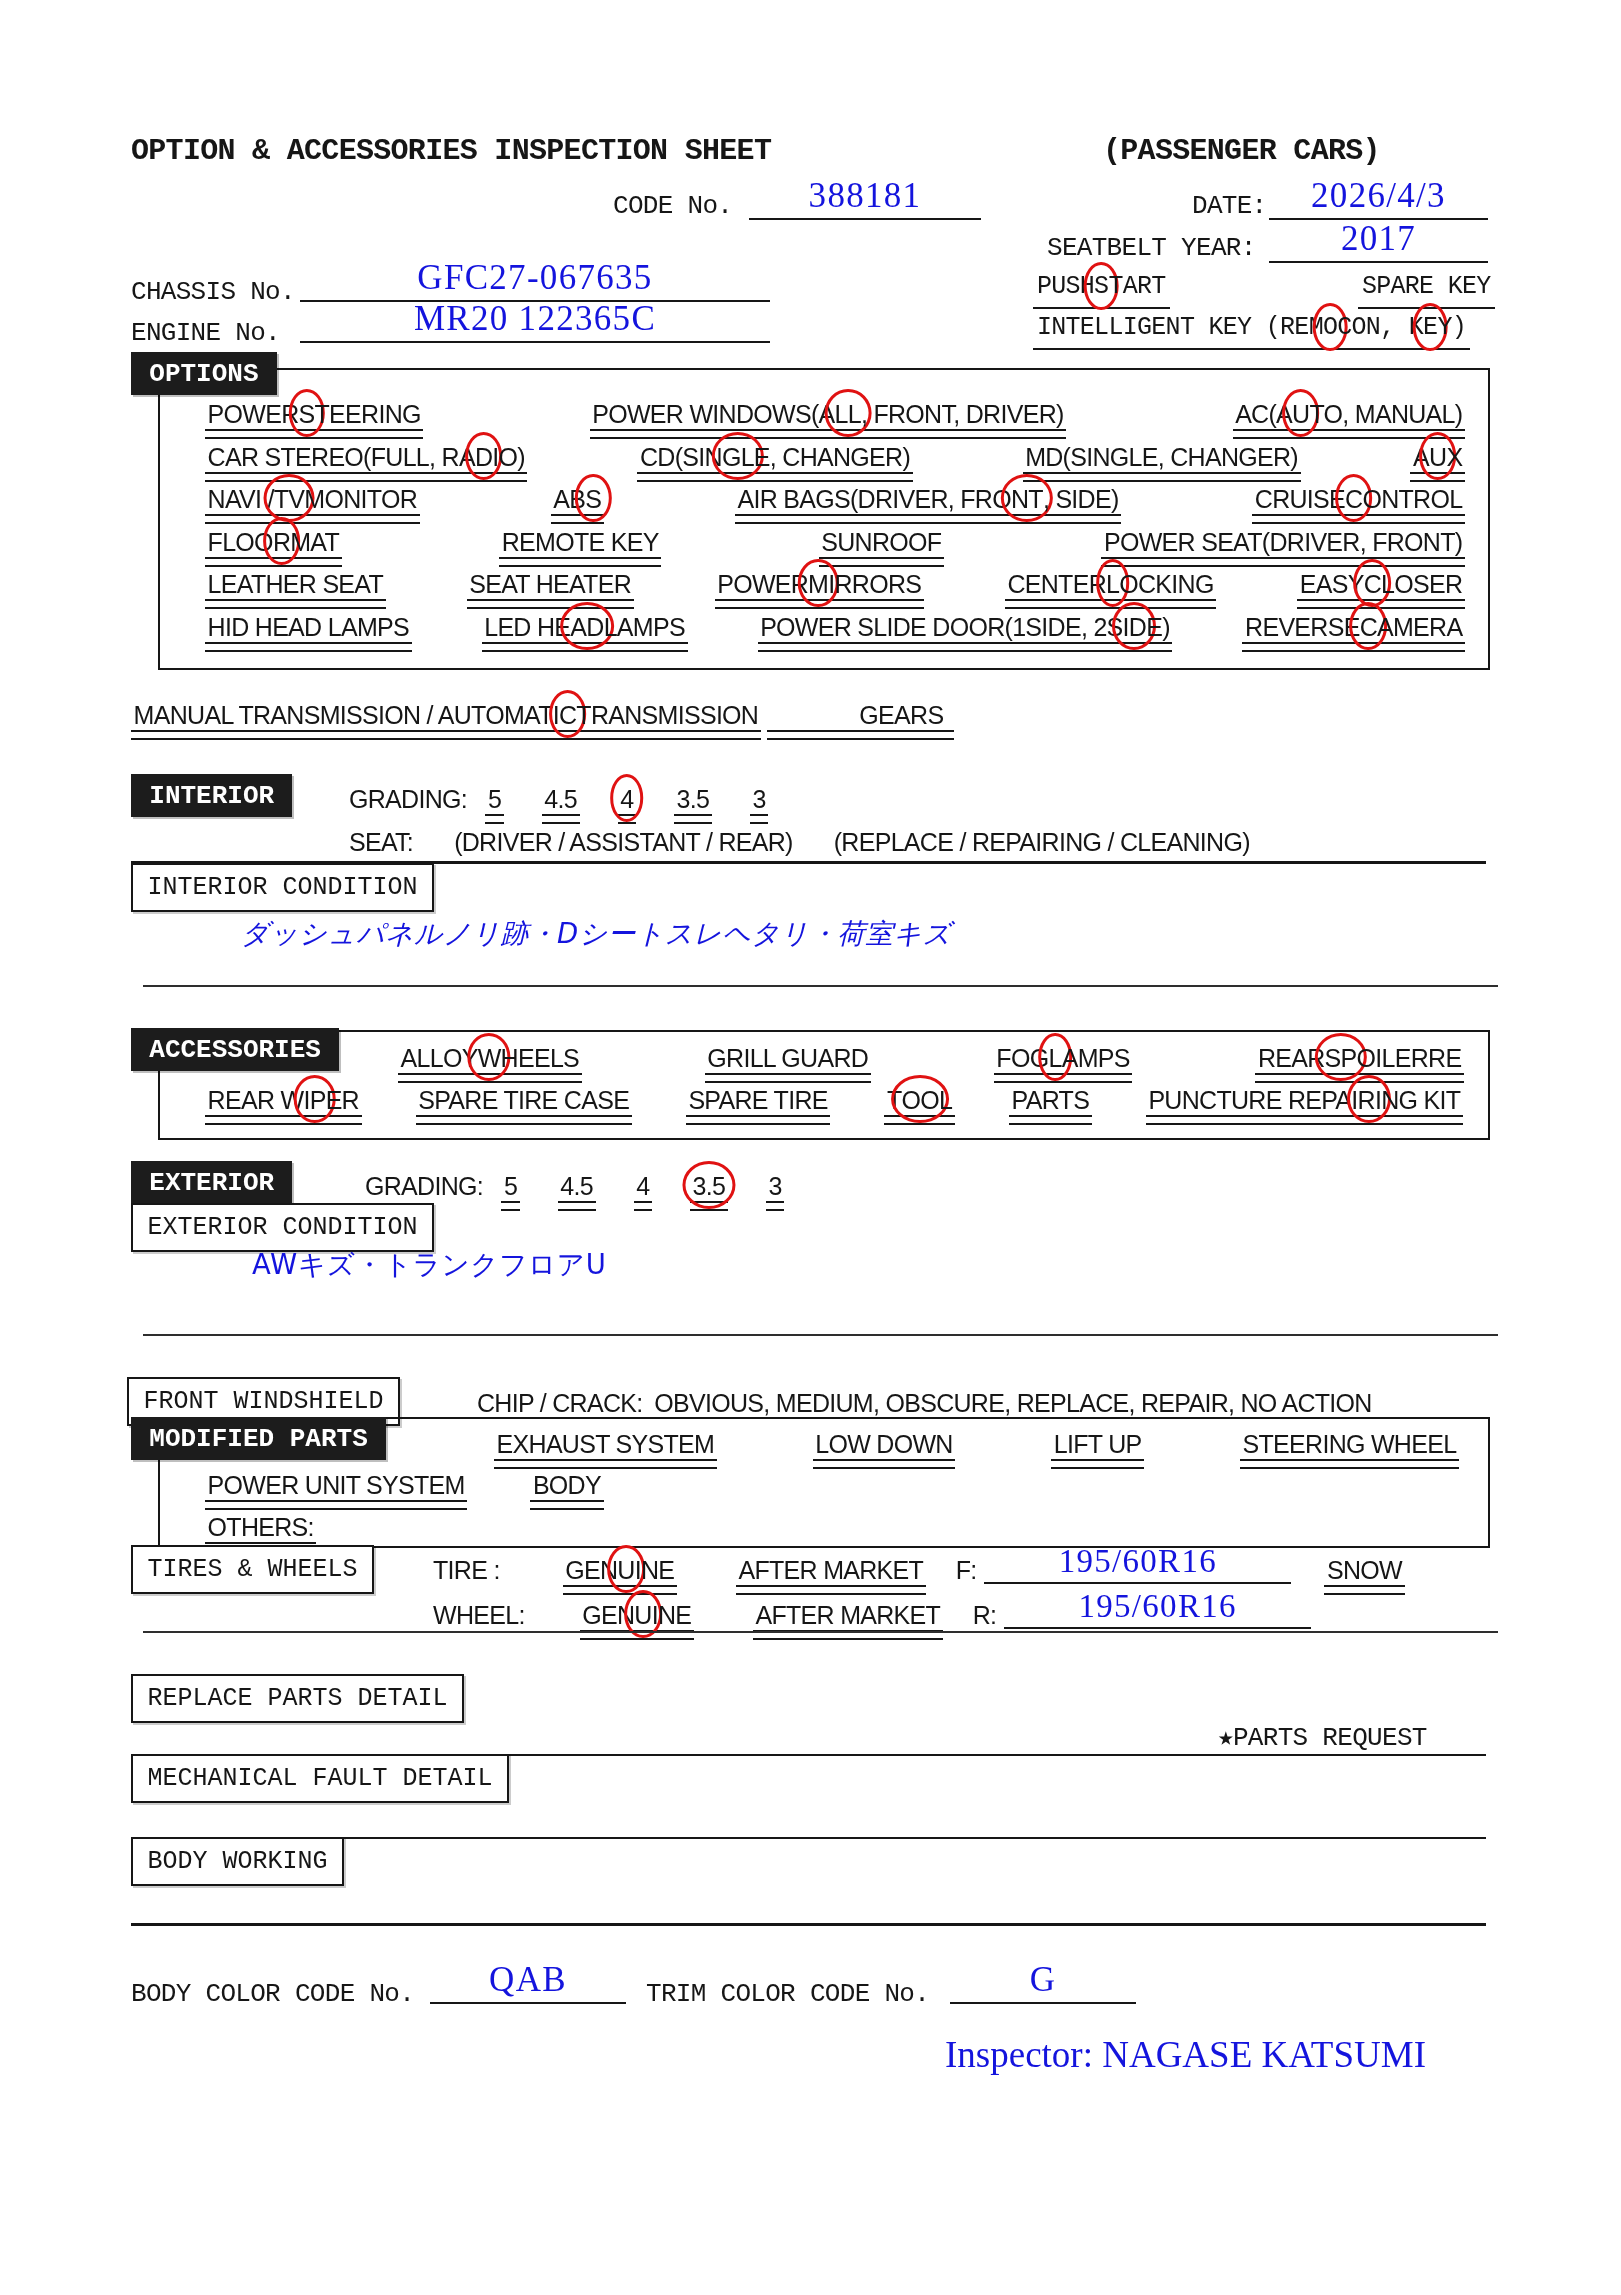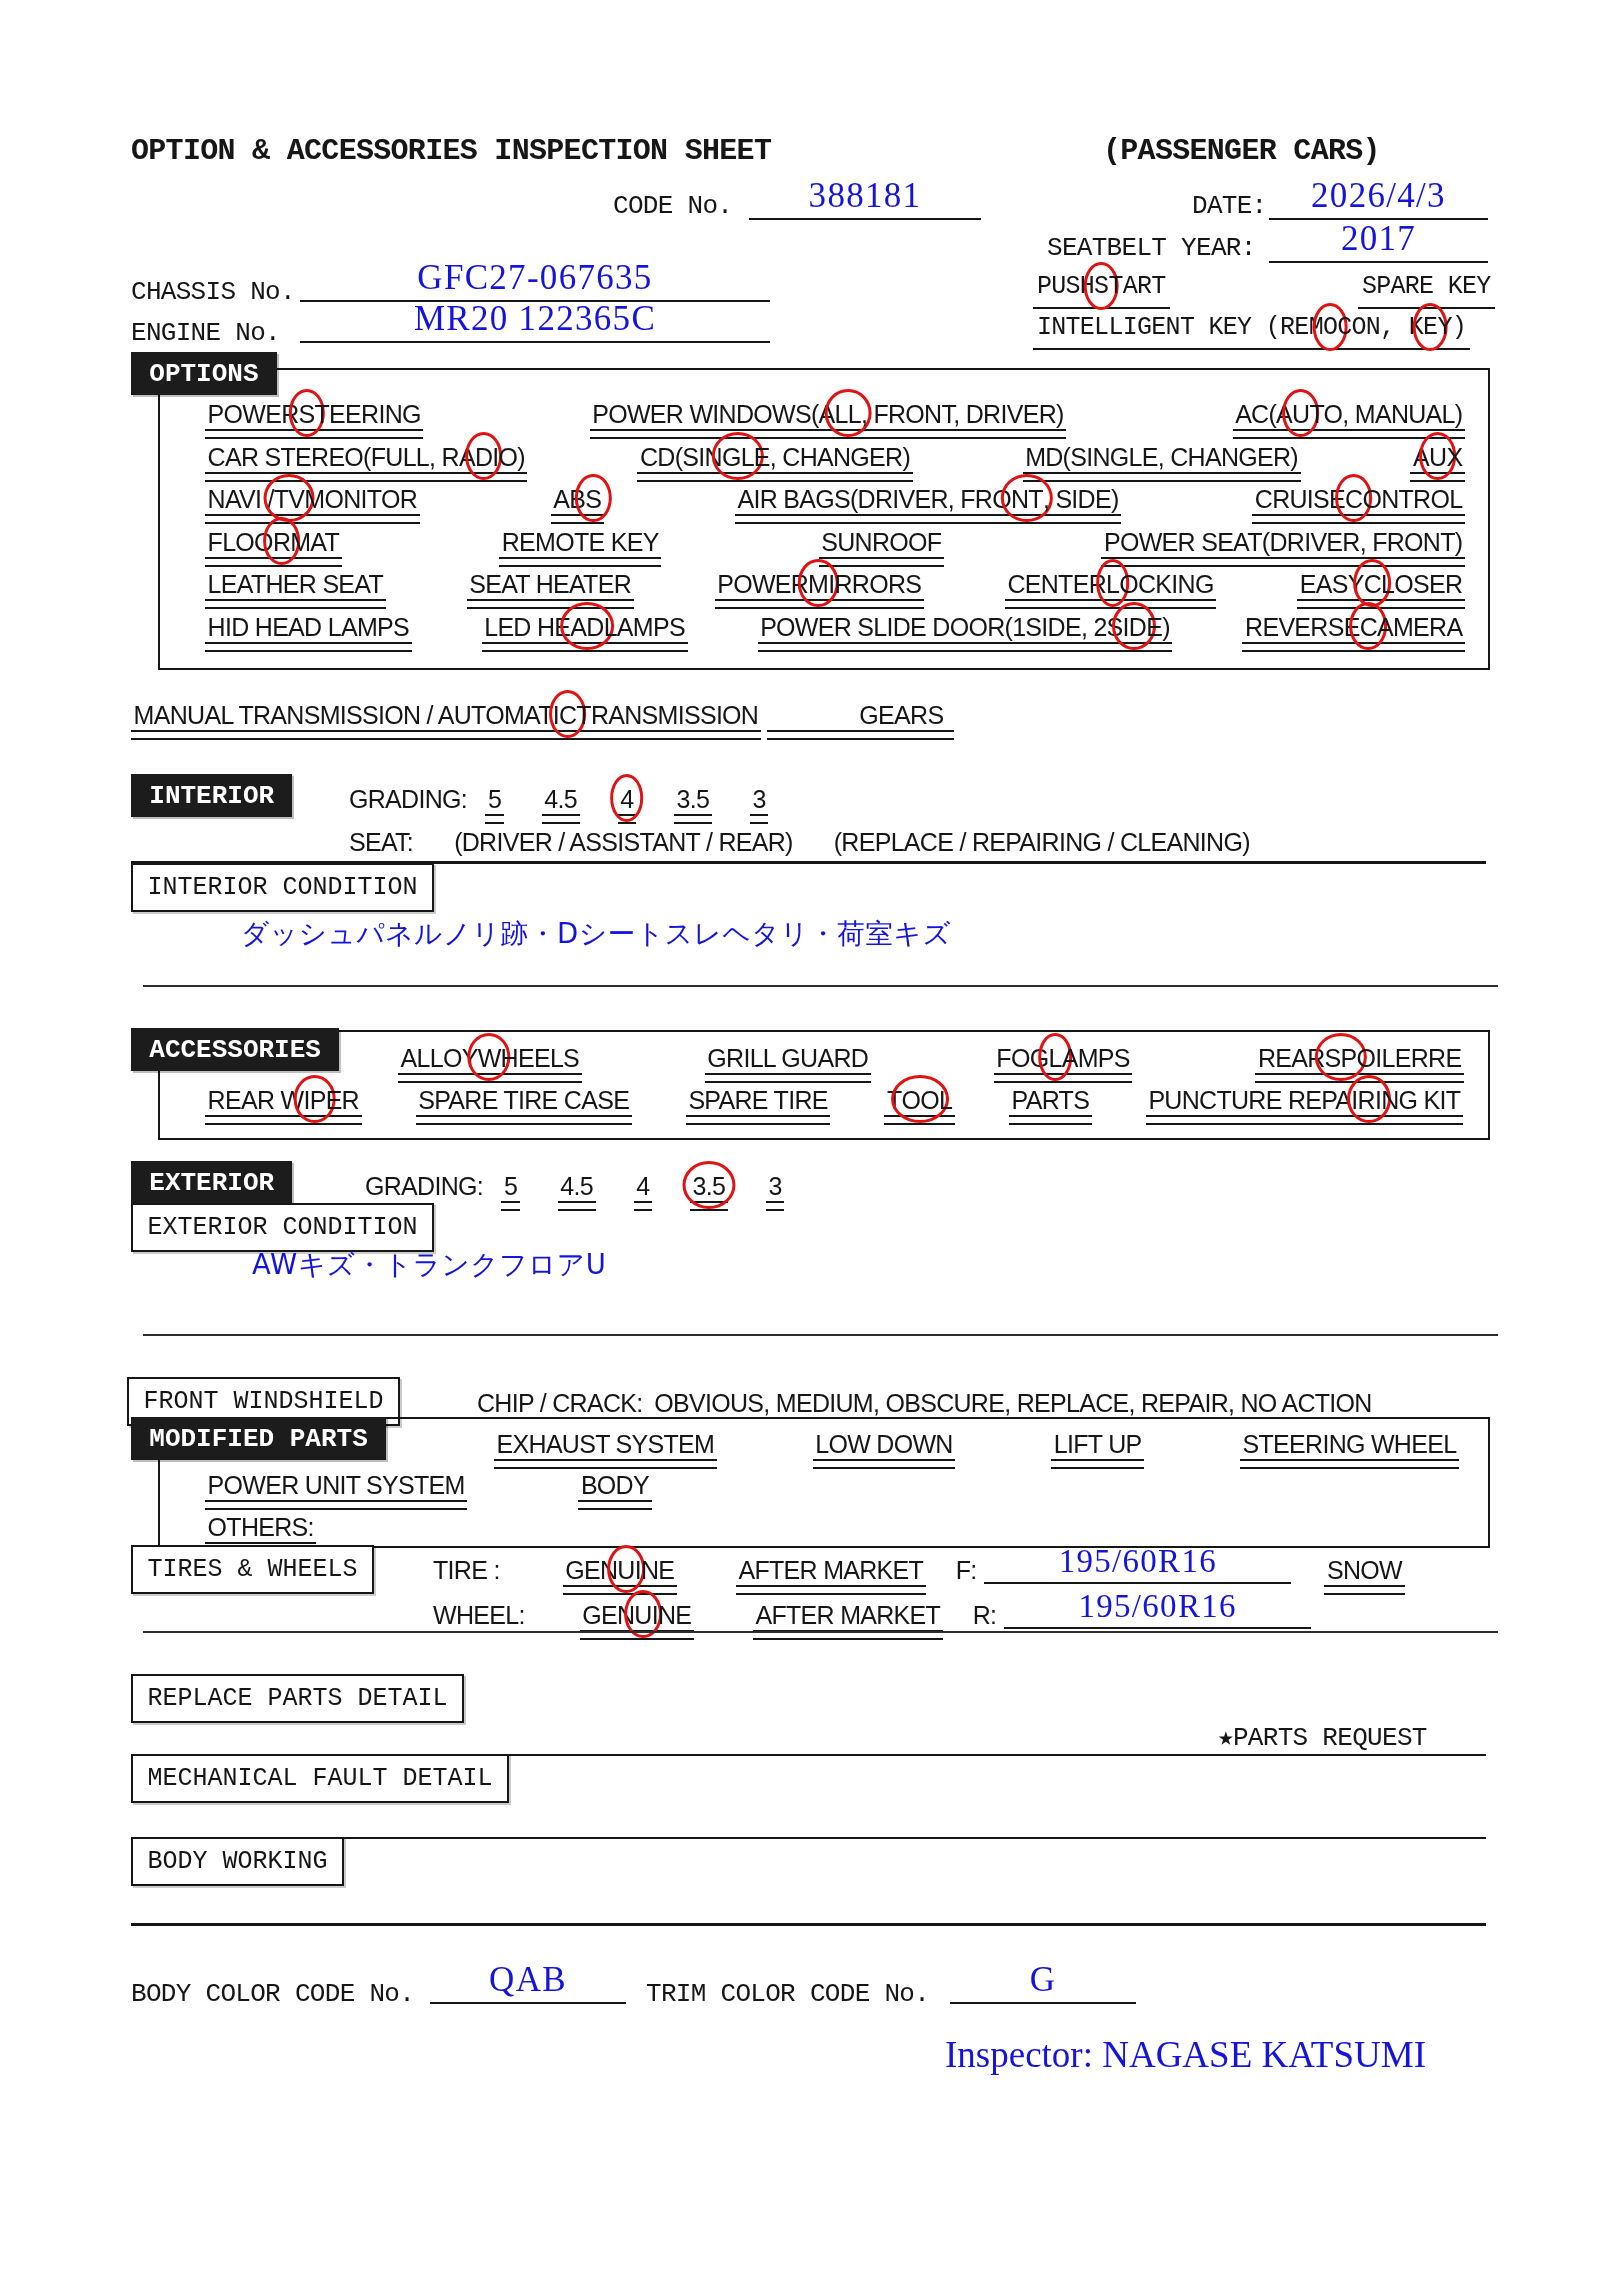--- a/index.html
+++ b/index.html
@@ -121,21 +121,21 @@
         <span class="lbl ul2"><span class="seg">3</span></span>
       </span>
   </div>
   <div class="inline-row" style="left:349px;top:828px;gap:41px;">
     <span class="lbl">SEAT:</span>
     <span class="lbl">(DRIVER / ASSISTANT / REAR)</span>
     <span class="lbl">(REPLACE / REPAIRING / CLEANING)</span>
   </div>
   <div class="hline" style="left:131px;top:861px;width:1355px;"></div>
   <div class="abs white-box" style="left:131px;top:863px;">INTERIOR CONDITION</div>
-  <div class="blue-note" style="left:241px;top:916px;">ダッシュパネルノリ跡・Dシートスレヘタリ・荷室キズ</div>
+  <div class="blue-note" style="left:241px;top:916px;font-style:italic;">ダッシュパネルノリ跡・Dシートスレヘタリ・荷室キズ</div>
   <div class="hline thin" style="left:143px;top:985px;width:1355px;"></div>
 
   <div class="outline" style="left:158px;top:1030px;width:1328px;height:106px;"></div>
   <div class="abs box-label" style="left:131px;top:1028px;">ACCESSORIES</div>
   <div class="frow" style="left:398px;top:1044px;width:1066px;">
       <span class="lbl ul2"><span class="seg">ALLOY</span><span class="seg c"> W</span><span class="seg">HEELS</span></span>
       <span class="lbl ul2"><span class="seg">GRILL GUARD</span></span>
       <span class="lbl ul2"><span class="seg">FOG </span><span class="seg c">L</span><span class="seg">AMPS</span></span>
       <span class="lbl ul2"><span class="seg">REAR </span><span class="seg c">SP</span><span class="seg">OILERRE</span></span>
     </div>
@@ -170,21 +170,21 @@
   </div>
 
   <div class="outline" style="left:158px;top:1417px;width:1328px;height:127px;"></div>
   <div class="abs box-label" style="left:131px;top:1417px;">MODIFIED PARTS</div>
   <div class="frow" style="left:494px;top:1430px;width:965px;">
       <span class="lbl ul2"><span class="seg">EXHAUST SYSTEM</span></span>
       <span class="lbl ul2"><span class="seg">LOW DOWN</span></span>
       <span class="lbl ul2"><span class="seg">LIFT UP</span></span>
       <span class="lbl ul2"><span class="seg">STEERING WHEEL</span></span>
     </div>
-  <div class="frow" style="left:205px;top:1471px;width:589px;justify-content:flex-start;gap:111px;">
+  <div class="frow" style="left:205px;top:1471px;width:589px;justify-content:flex-start;gap:63px;">
       <span class="lbl ul2"><span class="seg">POWER UNIT SYSTEM</span></span>
       <span class="lbl ul2"><span class="seg">BODY</span></span>
     </div>
   <div class="frow" style="left:205px;top:1513px;justify-content:flex-start;">
       <span class="lbl ul2"><span class="seg">OTHERS:</span></span>
     </div>
 
   <div class="abs white-box" style="left:131px;top:1545px;">TIRES &amp; WHEELS</div>
   <div class="inline-row" style="left:433px;top:1556px;">
     <span class="lbl">TIRE :</span>

